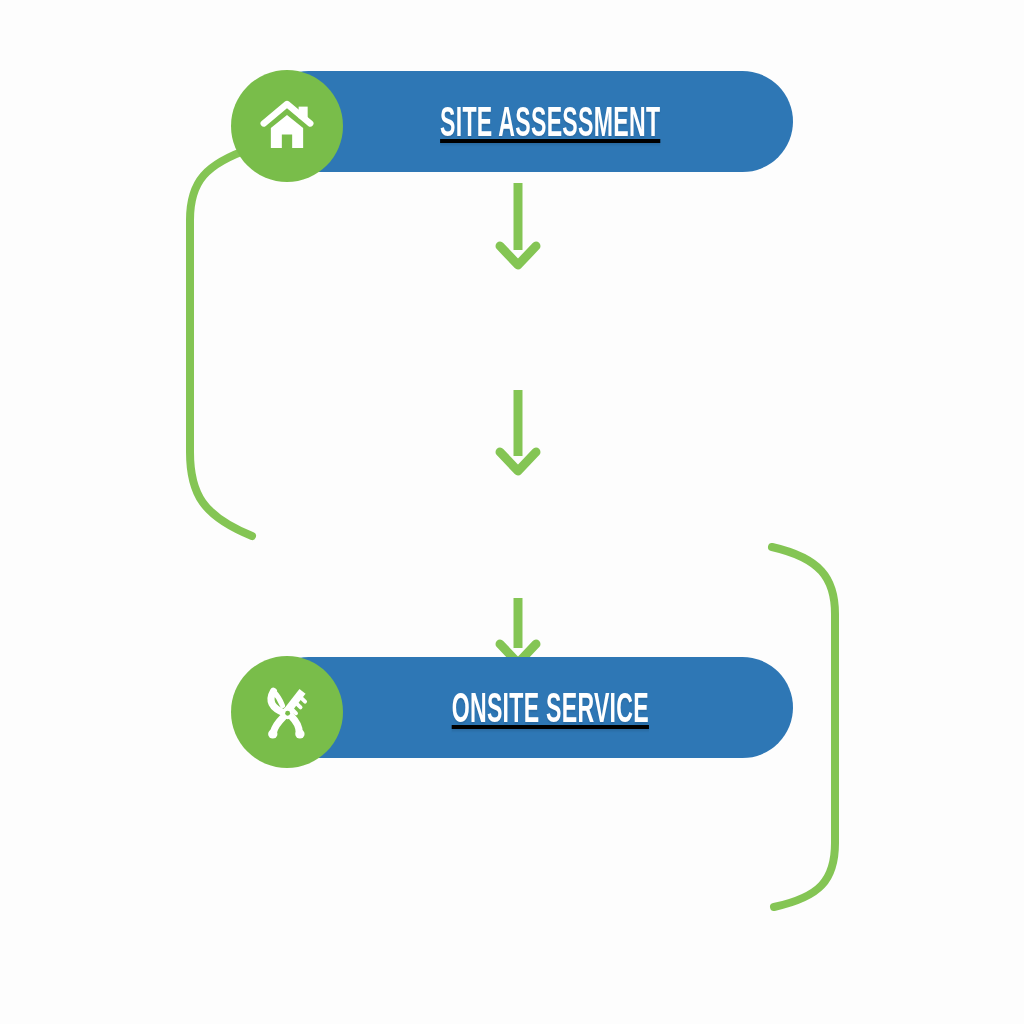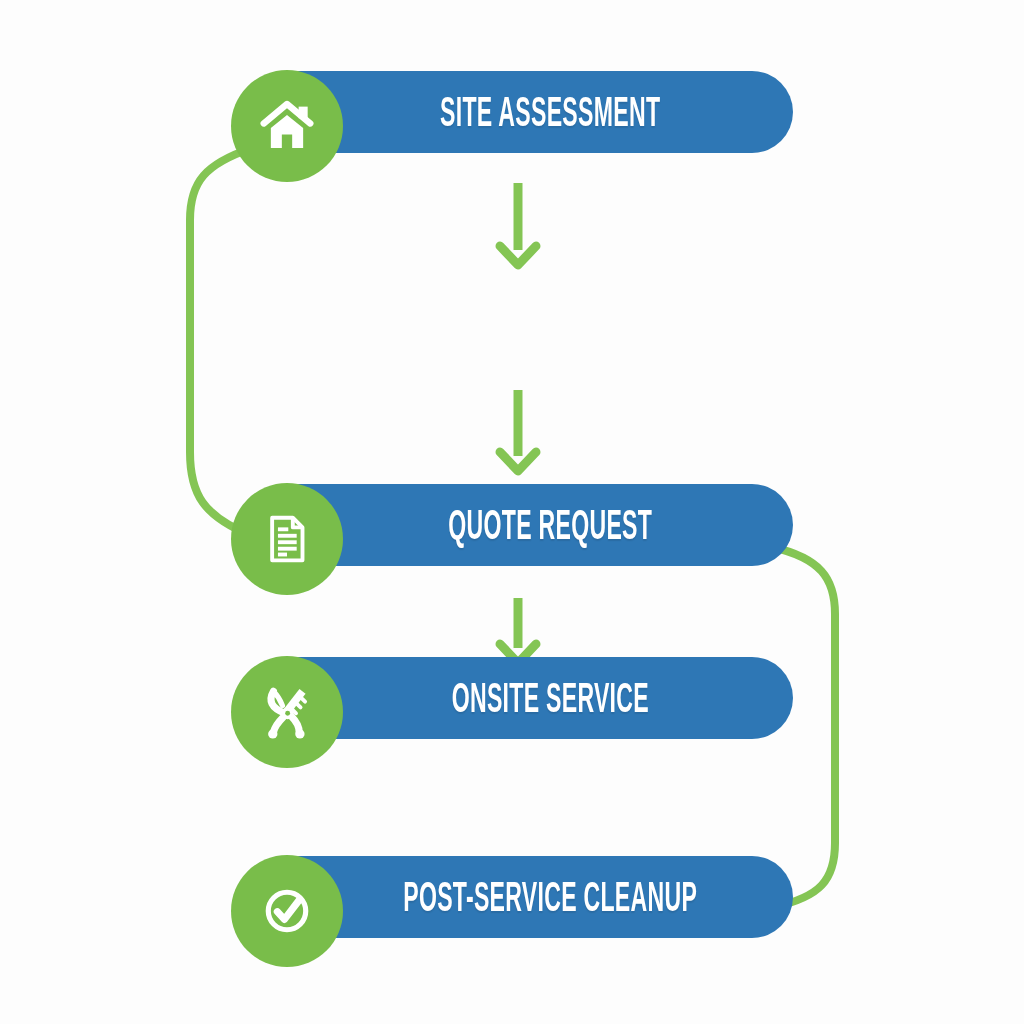--- a/index.html
+++ b/index.html
@@ -47,26 +47,27 @@
     z-index:1;
   }
   .step-1{top:70px;}
   .step-2{top:276px;}
   .step-3{top:483px;}
   .step-4{top:656px;}
   .step-5{top:855px;}
   .pill{
     position:absolute;
     left:27px;top:1px;
-    width:535px;height:82px;
+    width:535px;height:101px;
     background:var(--pill-blue);
     border-radius:55px;
     display:flex;align-items:center;justify-content:center;
     padding-left:85px;padding-right:35px;
     box-sizing:border-box;
+    text-decoration:underline;
   }
   .label{
     display:inline-block;
     color:var(--text-white);
     font-weight:700;
     font-size:42px;
     letter-spacing:0.5px;
     white-space:nowrap;
     transform:scaleX(0.55);
     transform-origin:center;
@@ -113,36 +114,20 @@
     <div class="badge">
       <svg viewBox="0 0 48 48">
         <rect class="icon-fill" x="33" y="9" width="7" height="9"></rect>
         <path class="icon-stroke" d="M6 22 L24 7 L42 22" stroke-width="5" stroke-linejoin="round" stroke-linecap="round"></path>
         <path class="icon-fill" d="M11.5 41 V25.5 L24 15.5 L36.5 25.5 V41 H28 V30.5 H20 V41 Z"></path>
       </svg>
     </div>
   </div>
 
 
-  <div class="step step-3">
-    <div class="pill">
-      <span class="label">QUOTE REQUEST</span>
-    </div>
-    <div class="badge">
-      <svg viewBox="0 0 48 48">
-        <path class="icon-stroke" d="M12.5 7.5 H28.5 L36 15 V40.5 H12.5 Z" stroke-width="3" stroke-linejoin="round"></path>
-        <path class="icon-stroke" d="M28.5 7.5 V15 H36" stroke-width="3" stroke-linejoin="round"></path>
-        <path class="icon-stroke" d="M17 16.5 H25" stroke-width="3"></path>
-        <path class="icon-stroke" d="M17 21.5 H31.5" stroke-width="3"></path>
-        <path class="icon-stroke" d="M17 26.5 H31.5" stroke-width="3"></path>
-        <path class="icon-stroke" d="M17 31.5 H31.5" stroke-width="3"></path>
-        <path class="icon-stroke" d="M17 36 H24" stroke-width="3"></path>
-      </svg>
-    </div>
-  </div>
 
   <div class="step step-4">
     <div class="pill">
       <span class="label">ONSITE SERVICE</span>
     </div>
     <div class="badge">
       <svg viewBox="0 0 48 48">
 
         <path class="icon-stroke" d="M36 8 L22 26" stroke-width="6"></path>
         <path class="icon-stroke" d="M35 13 L38 16" stroke-width="3" stroke-linecap="round"></path>
@@ -157,25 +142,14 @@
 
         <path class="icon-stroke" d="M27.5 27.5 C31.5 31.5 33.5 36 33.5 40" stroke-width="5.5" stroke-linecap="round"></path>
         <circle class="icon-fill" cx="34" cy="41" r="3.6"></circle>
 
         <circle class="icon-fill" cx="24.5" cy="25" r="4.6"></circle>
         <circle class="bolt-center" cx="24.5" cy="25" r="1.9"></circle>
       </svg>
     </div>
   </div>
 
-  <div class="step step-5">
-    <div class="pill">
-      <span class="label">POST-SERVICE CLEANUP</span>
-    </div>
-    <div class="badge">
-      <svg viewBox="0 0 48 48">
-        <circle class="icon-stroke" cx="24" cy="24" r="14.5" stroke-width="4"></circle>
-        <path class="icon-stroke" d="M16.5 24.5 L22 30.5 L33.5 15.5" stroke-width="5.5" stroke-linecap="round" stroke-linejoin="round"></path>
-      </svg>
-    </div>
-  </div>
 
 </div>
 
 </body></html>

